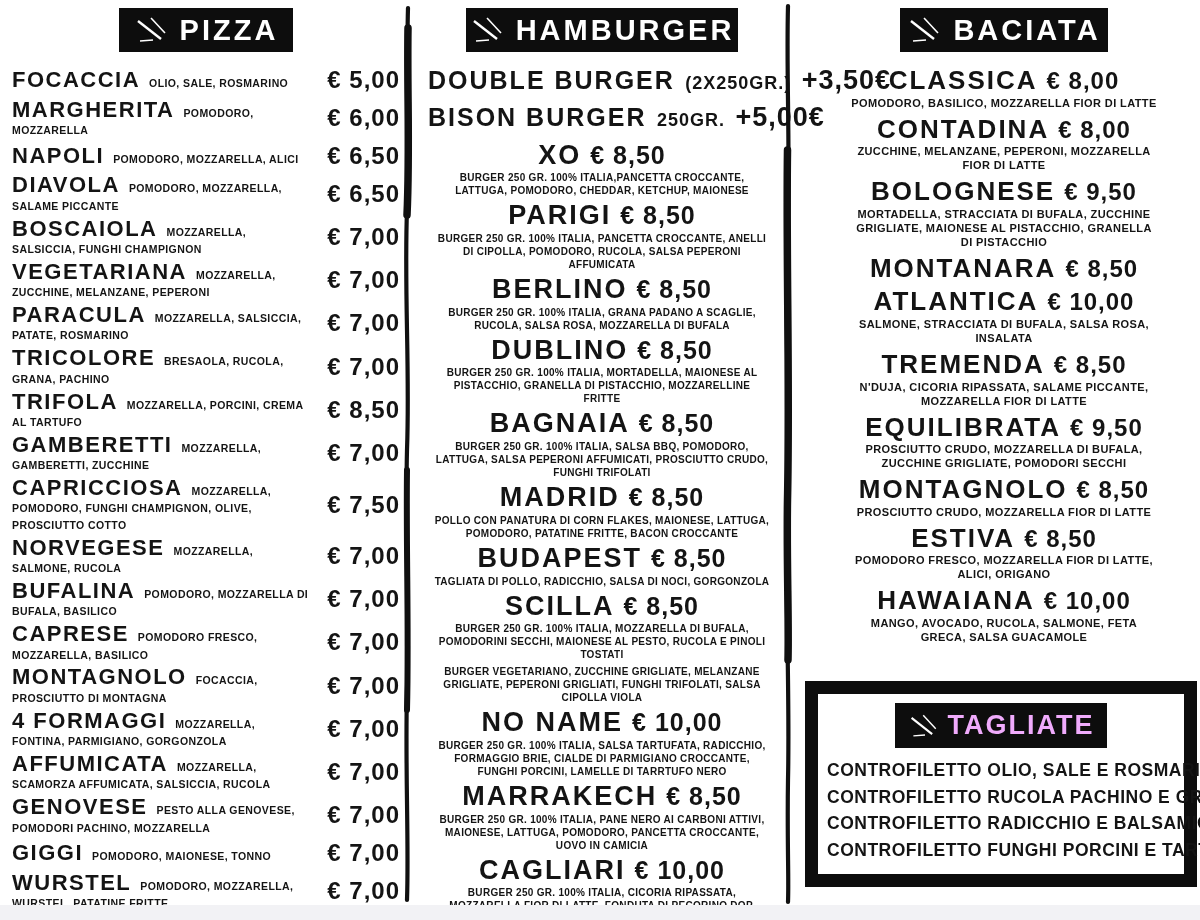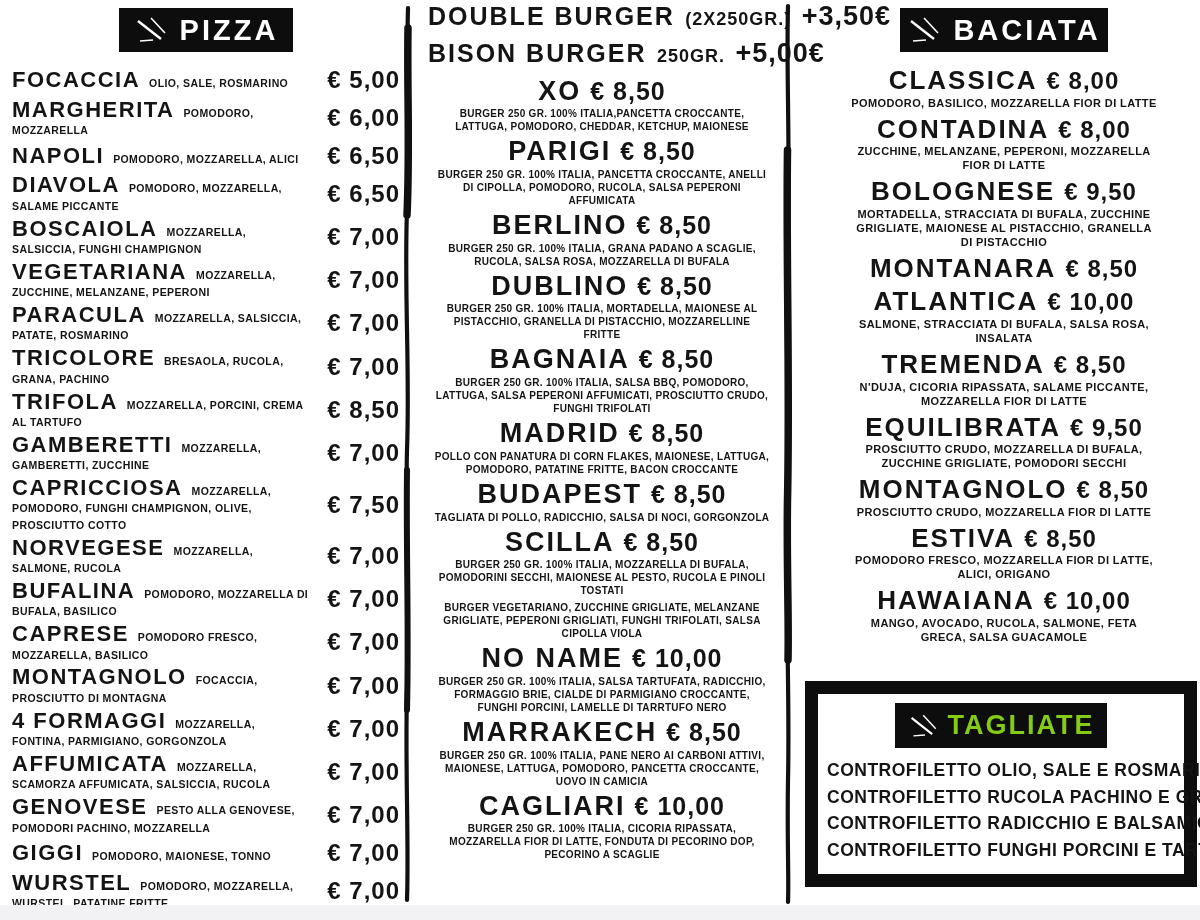--- a/index.html
+++ b/index.html
@@ -47,21 +47,21 @@
   .bc-title { font-size:26px; letter-spacing:2px; line-height:1.1; }
   .bc-price { font-size:24px; margin-left:9px; letter-spacing:1px; }
   .bc-desc  { font-size:11px; line-height:14px; letter-spacing:0.4px; max-width:310px; margin:1px auto 0; }
 
   
   .tagliate-box {
     position:absolute; left:805px; top:681px; width:392px; height:206px;
     background:#fff; border:13px solid #0d0d0d; box-sizing:border-box;
   }
   .tag-header {
-    background:#0d0d0d; color:#84cc16; display:flex; align-items:center; justify-content:center;
+    background:#0d0d0d; color:#f0abfc; display:flex; align-items:center; justify-content:center;
     gap:6px; width:212px; height:45px; margin:9px auto 9px;
   }
   .tag-header .header-title { font-size:27px; letter-spacing:2px; }
   .tag-rows { padding:0 9px; }
   .tag-row { display:flex; justify-content:space-between; align-items:baseline; line-height:26.5px; }
   .tag-name { font-size:17.5px; letter-spacing:0.5px; white-space:nowrap; }
 
   .divider { position:absolute; top:0; }
   .scratch-svg { flex:0 0 auto; }
 </style>
@@ -212,20 +212,28 @@
 
   </div>
 
   <svg class="divider" style="left:398px" width="18" height="910" viewBox="0 0 18 910">
     <path d="M10 8 C8 70 13 140 9 210 C6 290 12 370 9 450 C7 530 12 610 9 690 C7 770 11 840 9 900" fill="none" stroke="#101010" stroke-width="4.2" stroke-linecap="round"></path>
     <path d="M10 28 C9 90 12 150 9 215" fill="none" stroke="#101010" stroke-width="7.5" stroke-linecap="round"></path>
     <path d="M9 470 C8 550 11 630 9 710" fill="none" stroke="#101010" stroke-width="6" stroke-linecap="round"></path>
   </svg>
 
   <div class="col col2">
+    <div class="header-box w-hamburger">
+      <svg class="scratch-svg" width="38" height="28" viewBox="0 0 38 28">
+        <path d="M4 5 L27 23" stroke="#fff" stroke-width="2.4" fill="none"></path>
+        <path d="M17 2 L31 17" stroke="#fff" stroke-width="1.6" fill="none"></path>
+        <path d="M6 25 L19 24" stroke="#fff" stroke-width="1.6" fill="none"></path>
+      </svg>
+      <span class="header-title">HAMBURGER</span>
+    </div>
 
     <div>
 
     <div class="hb-extra">
           <span class="hb-extra-name">DOUBLE BURGER</span>
           <span class="hb-extra-size">(2X250GR.)</span>
           <span class="hb-extra-price">+3,50€</span>
         </div>
         <div class="hb-extra">
           <span class="hb-extra-name">BISON BURGER</span>

